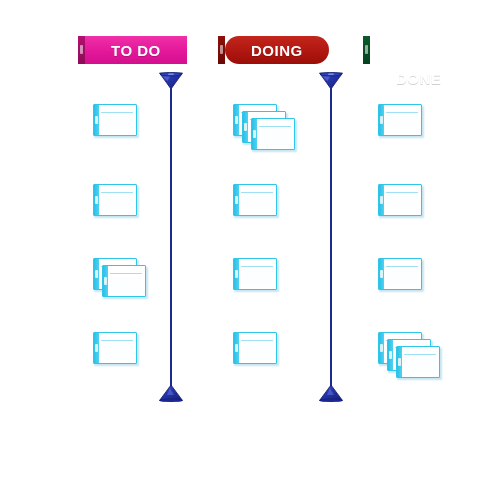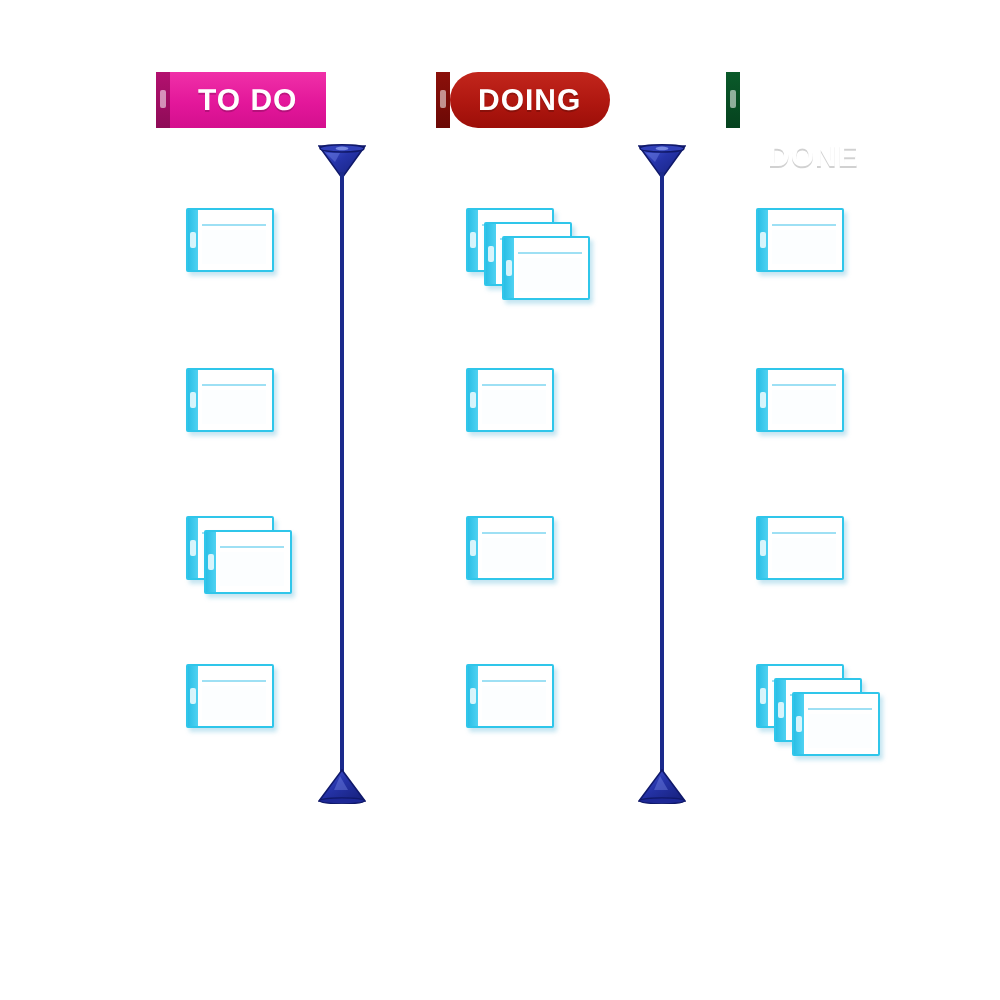--- a/index.html
+++ b/index.html
@@ -38,21 +38,21 @@
     width: 3px;
     height: 9px;
     background: rgba(255,255,255,0.55);
     border-radius: 1px;
   }
   .flag-body {
     flex: 1 1 auto;
     display: flex;
     align-items: center;
     justify-content: center;
-    padding: 0 14px;
+    padding: 0 26px;
   }
   .flag-label {
     color: #ffffff;
     font-weight: bold;
     font-size: 15px;
     letter-spacing: 0.5px;
     line-height: 1;
     white-space: nowrap;
     text-shadow: 0 1px 0 rgba(0,0,0,0.18);
   }

